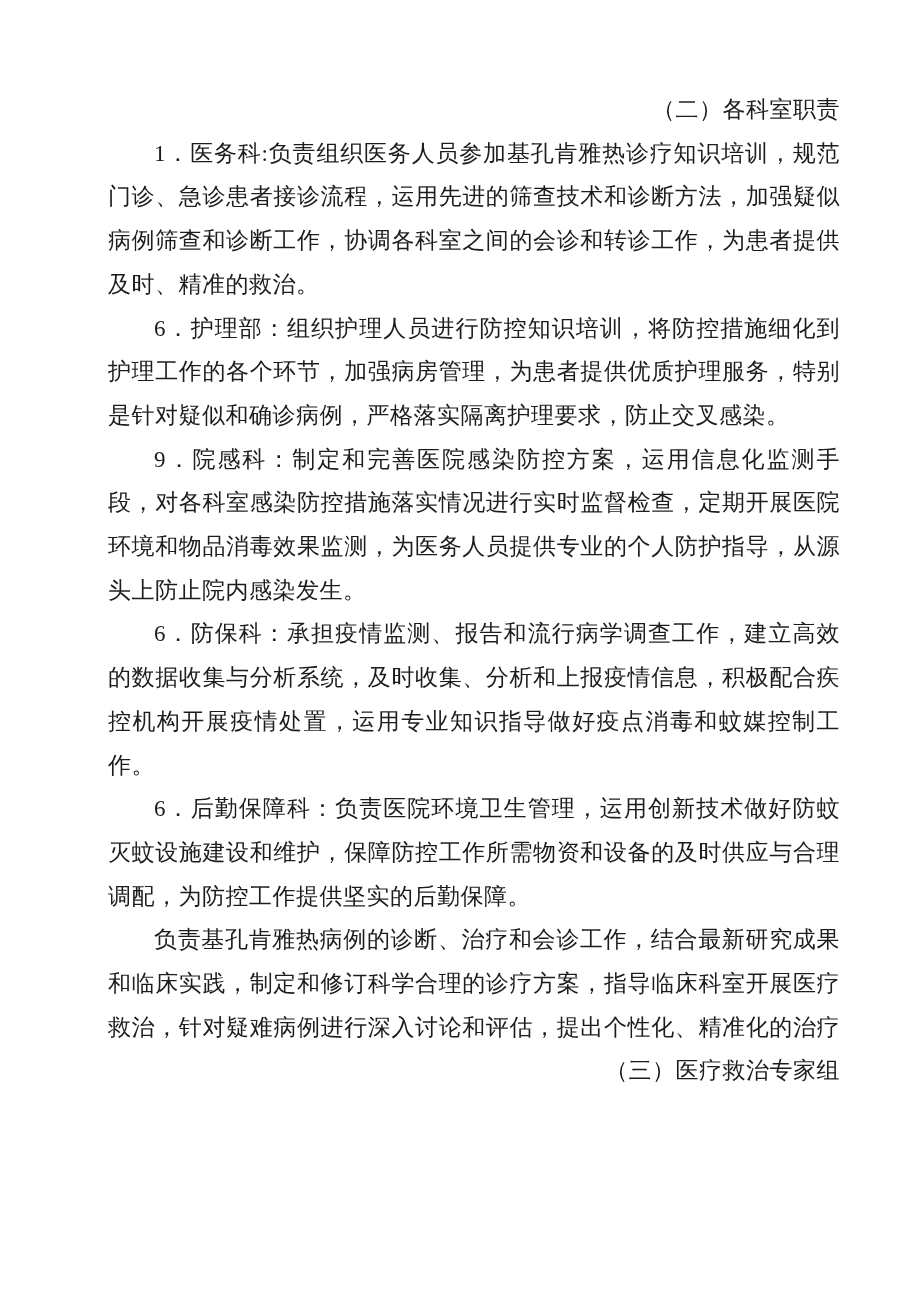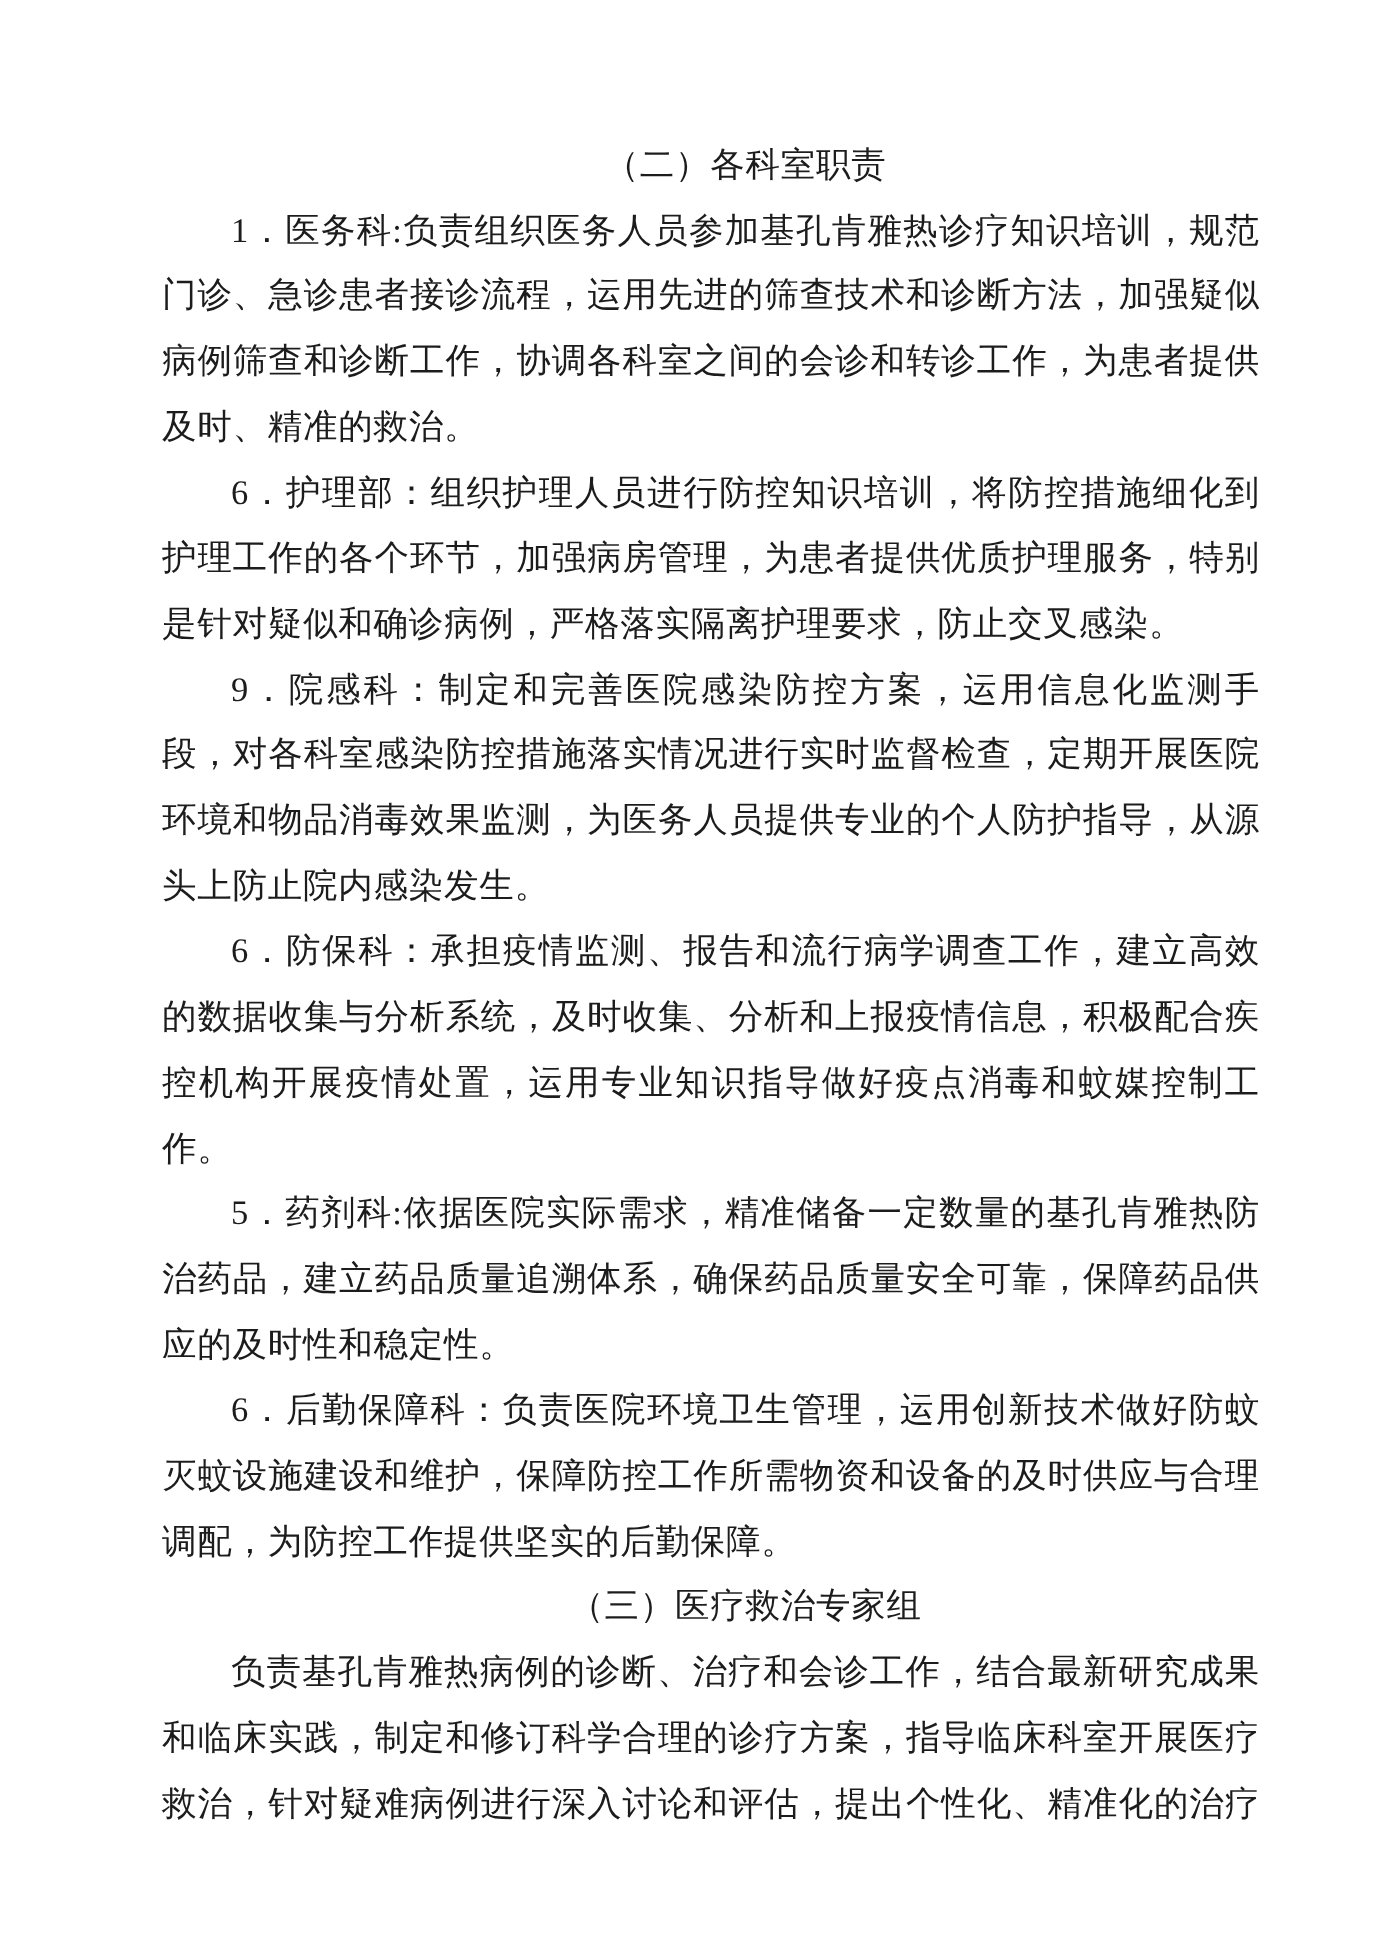--- a/index.html
+++ b/index.html
@@ -20,21 +20,21 @@
   }
   .doc-block {
     margin: 0;
     font-size: 23px;
     line-height: 43.7px;
     text-indent: 2em;
     letter-spacing: 0.5px;
     font-weight: 400;
   }
   .doc-heading {
-    text-align: center;
+    text-align: right;
   }
   .doc-para {
     text-align: justify;
     text-justify: inter-character;
   }
   .doc-para-cont {
     text-align: justify;
     text-justify: inter-character;
     text-align-last: justify;
   }
@@ -46,20 +46,19 @@
   <p class="doc-block doc-heading">（二）各科室职责</p>
 
   <p class="doc-block doc-para">1．医务科:负责组织医务人员参加基孔肯雅热诊疗知识培训，规范门诊、急诊患者接诊流程，运用先进的筛查技术和诊断方法，加强疑似病例筛查和诊断工作，协调各科室之间的会诊和转诊工作，为患者提供及时、精准的救治。</p>
 
   <p class="doc-block doc-para">6．护理部：组织护理人员进行防控知识培训，将防控措施细化到护理工作的各个环节，加强病房管理，为患者提供优质护理服务，特别是针对疑似和确诊病例，严格落实隔离护理要求，防止交叉感染。</p>
 
   <p class="doc-block doc-para">9．院感科：制定和完善医院感染防控方案，运用信息化监测手段，对各科室感染防控措施落实情况进行实时监督检查，定期开展医院环境和物品消毒效果监测，为医务人员提供专业的个人防护指导，从源头上防止院内感染发生。</p>
 
   <p class="doc-block doc-para">6．防保科：承担疫情监测、报告和流行病学调查工作，建立高效的数据收集与分析系统，及时收集、分析和上报疫情信息，积极配合疾控机构开展疫情处置，运用专业知识指导做好疫点消毒和蚊媒控制工作。</p>
 
-  <p class="doc-block doc-para">5．药剂科:依据医院实际需求，精准储备一定数量的基孔肯雅热防治药品，建立药品质量追溯体系，确保药品质量安全可靠，保障药品供应的及时性和稳定性。</p>
 
   <p class="doc-block doc-para">6．后勤保障科：负责医院环境卫生管理，运用创新技术做好防蚊灭蚊设施建设和维护，保障防控工作所需物资和设备的及时供应与合理调配，为防控工作提供坚实的后勤保障。</p>
 
+  <p class="doc-block doc-para-cont">负责基孔肯雅热病例的诊断、治疗和会诊工作，结合最新研究成果和临床实践，制定和修订科学合理的诊疗方案，指导临床科室开展医疗救治，针对疑难病例进行深入讨论和评估，提出个性化、精准化的治疗</p>
+
   <p class="doc-block doc-heading">（三）医疗救治专家组</p>
-
-  <p class="doc-block doc-para-cont">负责基孔肯雅热病例的诊断、治疗和会诊工作，结合最新研究成果和临床实践，制定和修订科学合理的诊疗方案，指导临床科室开展医疗救治，针对疑难病例进行深入讨论和评估，提出个性化、精准化的治疗</p>
 </div>
 
 </body></html>

